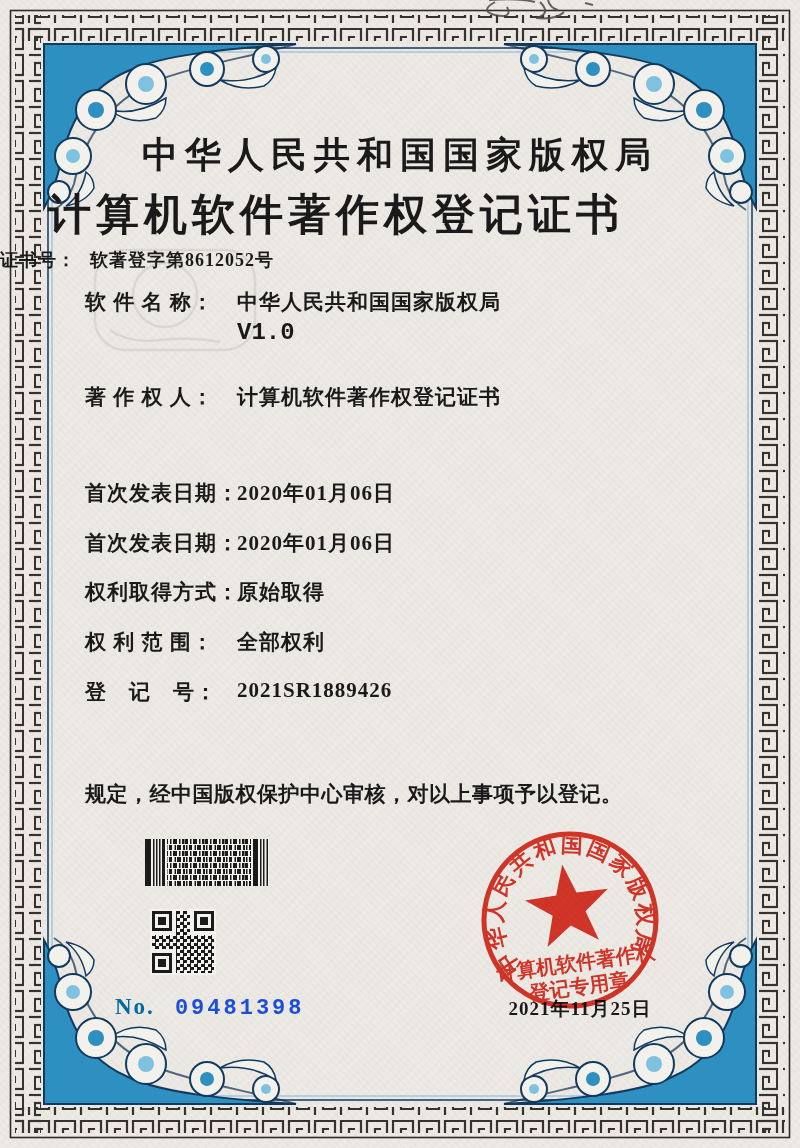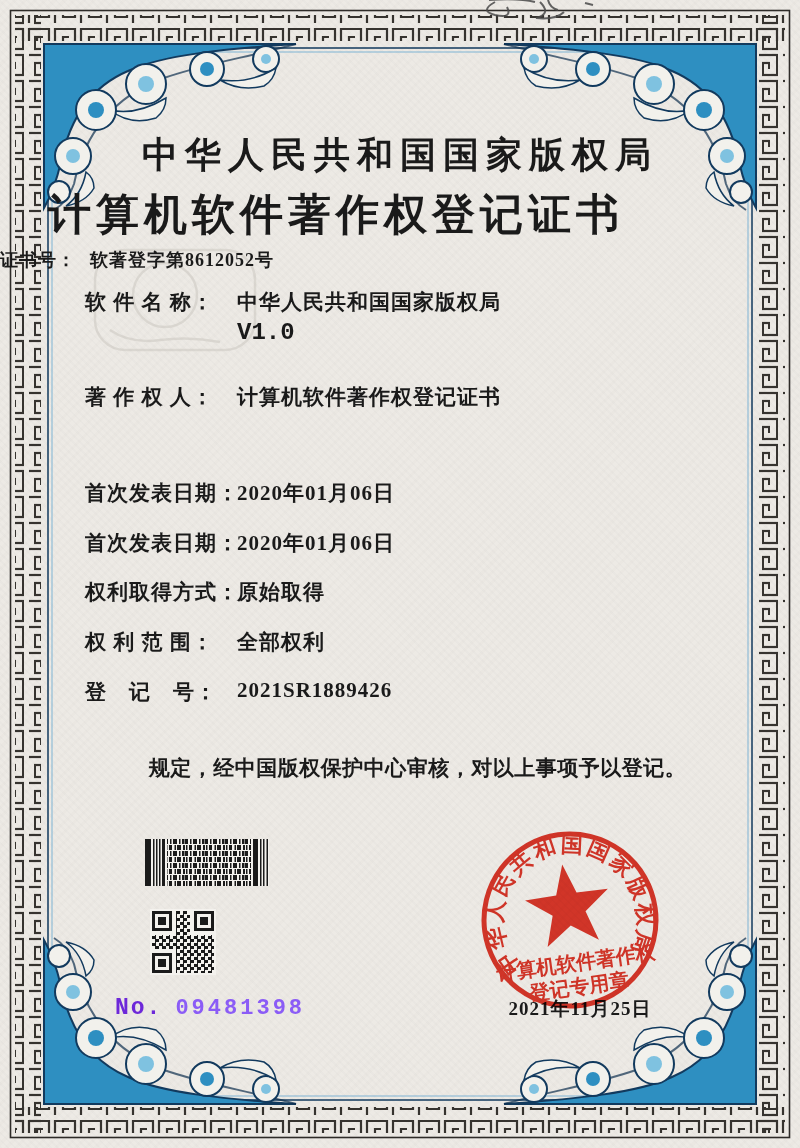--- a/index.html
+++ b/index.html
@@ -30,35 +30,35 @@
   }
   .cert-no .lbl{margin-right:14px;}
 
   .field-row{position:absolute;left:85px;width:660px;font-size:21px;font-weight:bold;}
   .field-label{position:absolute;left:0;top:0;white-space:pre;letter-spacing:1px;}
   .field-value{position:absolute;left:152px;top:0;white-space:pre;letter-spacing:1px;}
   .field-value2{position:absolute;left:152px;top:31px;font-family:"Liberation Mono","DejaVu Sans Mono",monospace;font-weight:bold;font-size:24px;}
 
   .statement{position:absolute;left:85px;width:665px;font-size:21px;font-weight:bold;letter-spacing:0.5px;}
   .statement.l1{top:730px;text-indent:2em;}
-  .statement.l2{top:754px;text-align:center;}
+  .statement.l2{top:780px;}
 
   .barcode{position:absolute;left:145px;top:839px;width:124px;height:47px;}
   .qrcode{position:absolute;left:150px;top:909px;width:66px;height:66px;background:#f4f2ee;}
   .qr-checker{position:absolute;left:2px;top:2px;width:62px;height:62px;
     background:repeating-conic-gradient(#1b1b1b 0% 25%, rgba(0,0,0,0) 0% 50%);
     background-size:7px 7px;}
   .qr-quiet{position:absolute;background:#f4f2ee;}
   .qr-finder{position:absolute;width:20px;height:20px;background:#1b1b1b;}
   .qr-finder::before{content:"";position:absolute;left:3px;top:3px;width:14px;height:14px;background:#f4f2ee;}
   .qr-finder::after{content:"";position:absolute;left:6px;top:6px;width:8px;height:8px;background:#1b1b1b;}
 
   .serial{position:absolute;left:115px;top:994px;font-size:23px;font-weight:bold;}
-  .serial .no-prefix{color:#6d28d9;letter-spacing:2px;margin-right:13px;font-family:Liberation Mono, monospace;}
-  .serial .no-digits{color:#8b5cf6;letter-spacing:3px;font-family:"Liberation Mono","DejaVu Sans Mono",monospace;font-size:22px;}
+  .serial .no-prefix{color:#0369a1;letter-spacing:2px;margin-right:20px;}
+  .serial .no-digits{color:#1d4ed8;letter-spacing:3px;font-family:"Liberation Mono","DejaVu Sans Mono",monospace;font-size:22px;}
 
   .issue-date{position:absolute;left:450px;top:996px;width:260px;text-align:center;
     font-size:19px;font-weight:bold;letter-spacing:1px;z-index:3;}
 
   #seal-layer{position:absolute;left:440px;top:790px;z-index:4;opacity:0.93;mix-blend-mode:multiply;}
   .seal-ring-text{font-size:23px;font-weight:bold;letter-spacing:3px;fill:#df2a1c;
     font-family:"Liberation Serif","DejaVu Serif",serif;}
   .seal-line{fill:#df2a1c;font-weight:bold;text-anchor:middle;
     font-family:"Liberation Serif","DejaVu Serif",serif;}
   .hw{position:absolute;left:0;top:0;z-index:1;}

